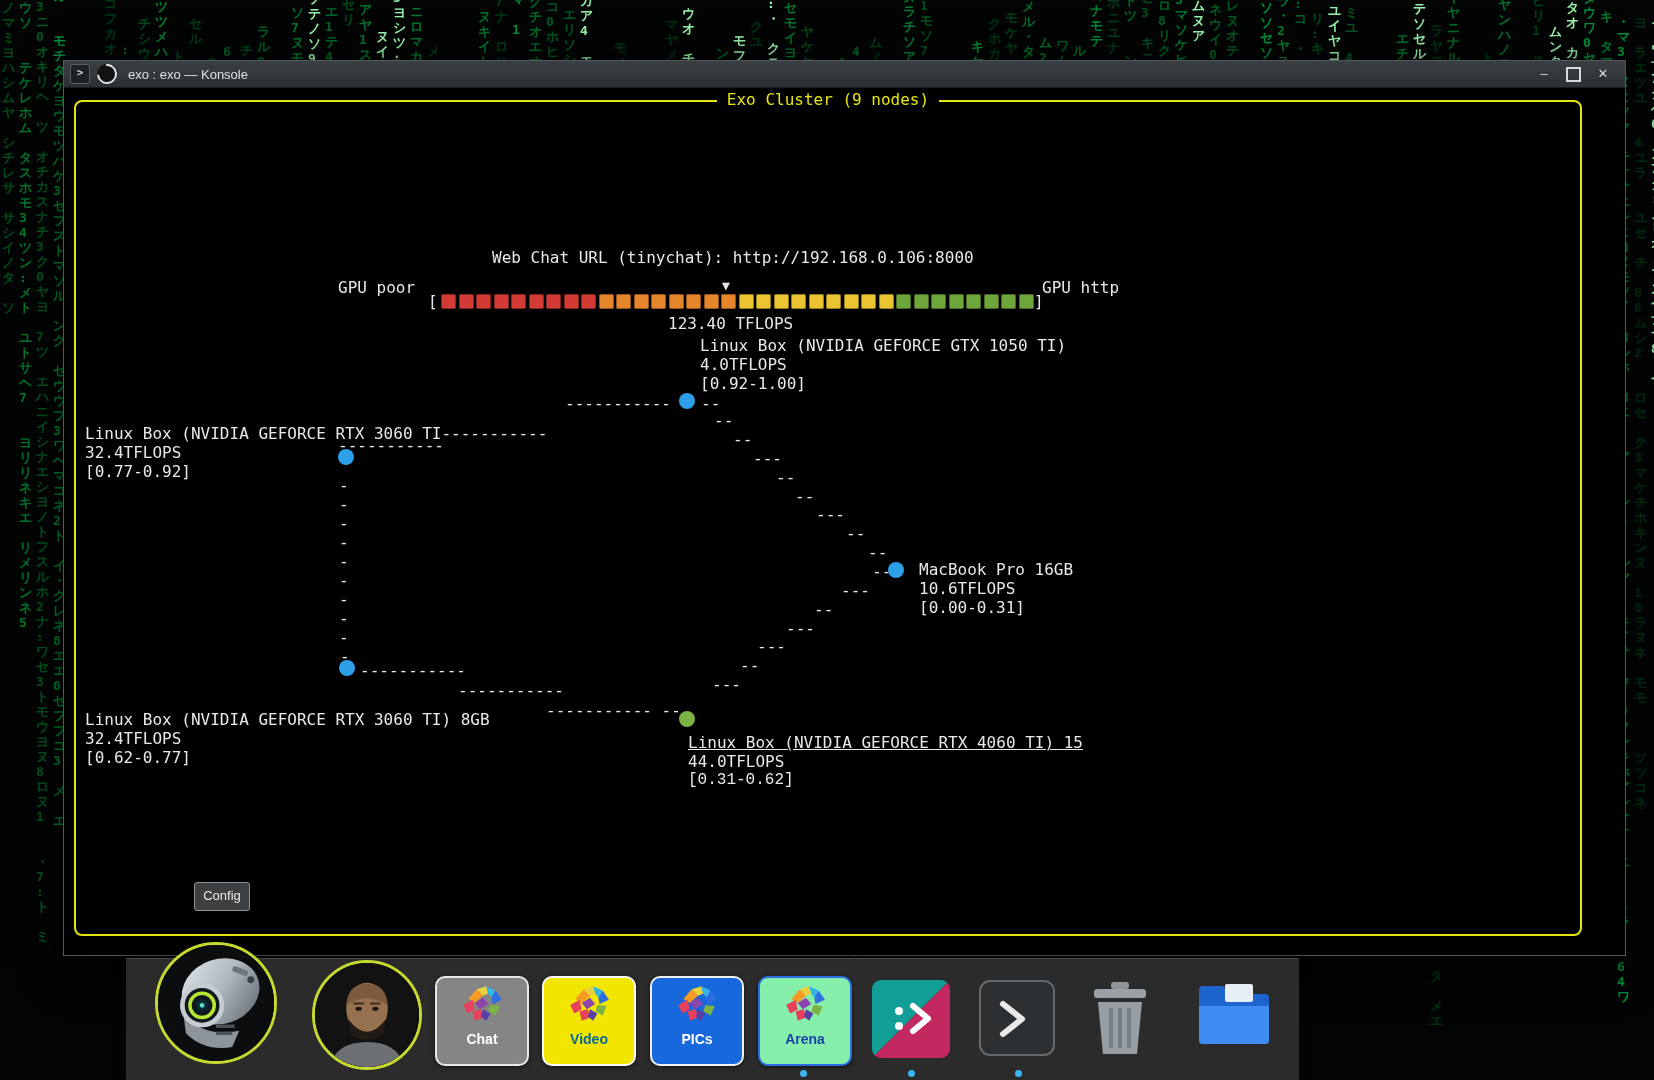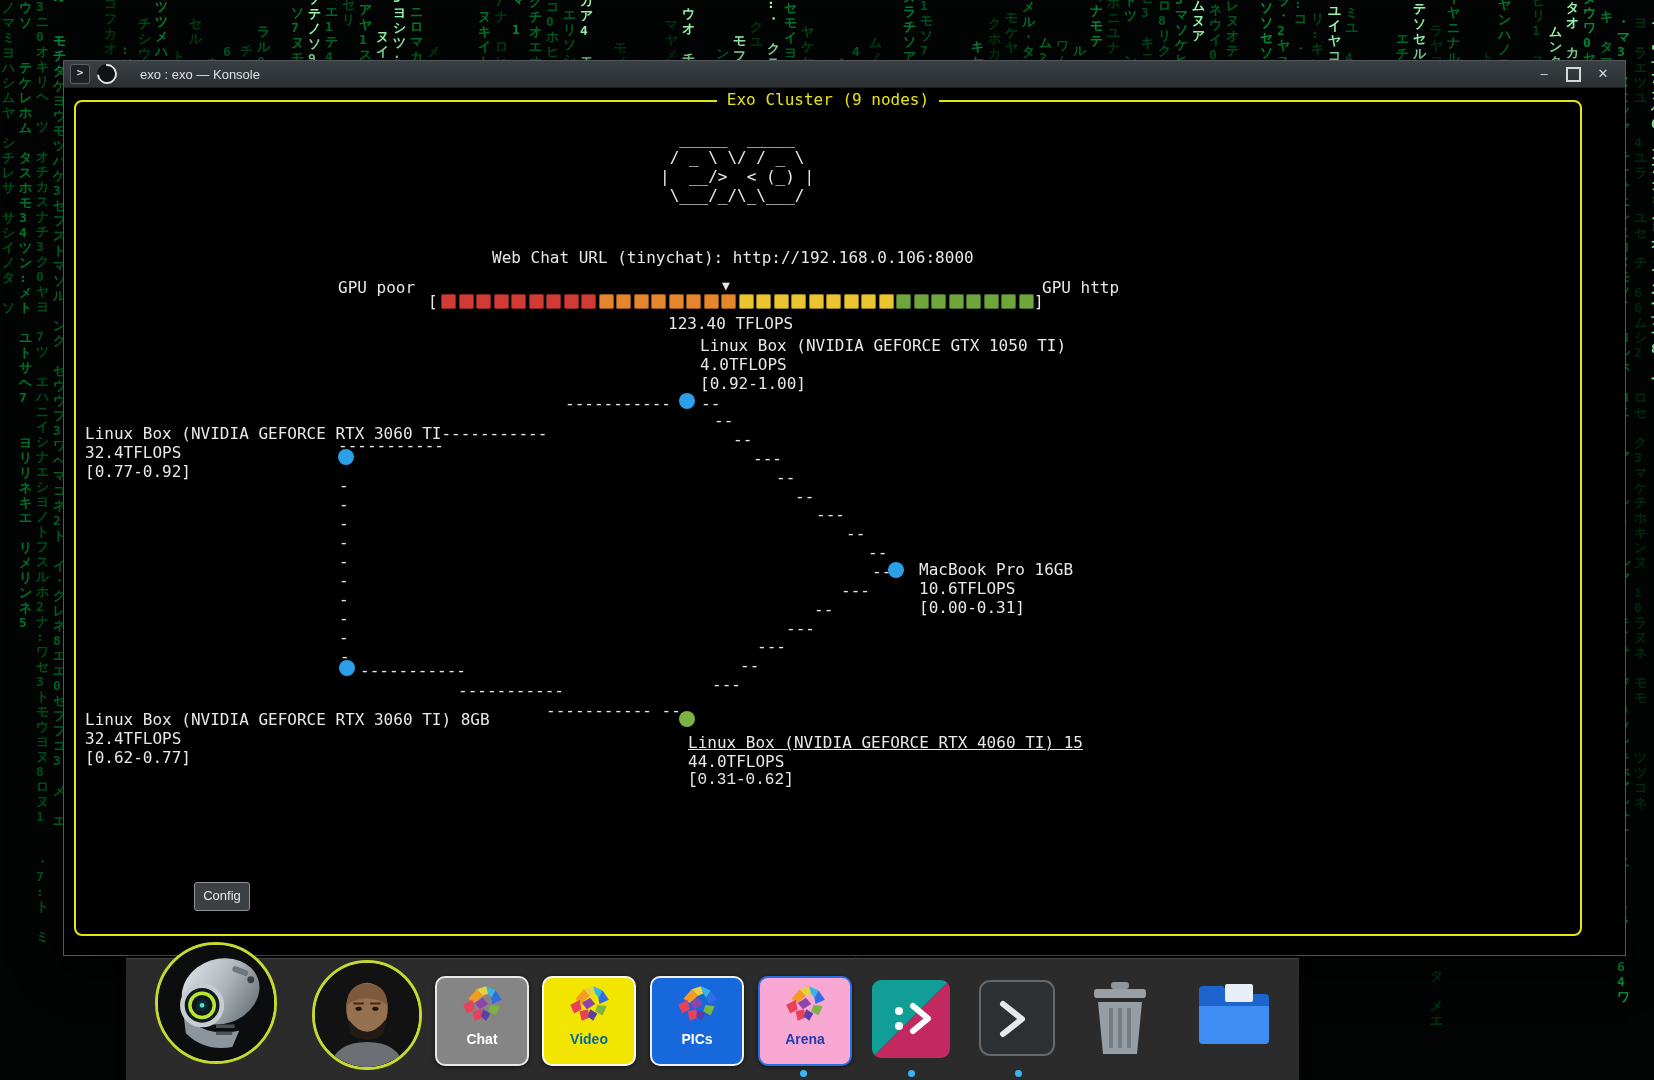--- a/index.html
+++ b/index.html
@@ -5,21 +5,21 @@
   html,body{margin:0;padding:0;background:#000;}
   body{width:1654px;height:1080px;position:relative;overflow:hidden;font-family:"Liberation Sans",sans-serif;}
   
   #wallpaper{position:absolute;inset:0;background:#020503;overflow:hidden;z-index:0;}
   .mcol{position:absolute;white-space:pre;font-family:"DejaVu Sans Mono",monospace;font-size:13px;line-height:15px;font-weight:bold;}
   
   #window{position:absolute;left:63px;top:60px;width:1561px;height:894px;background:#000;border:1px solid #53585c;box-shadow:0 10px 40px rgba(0,0,0,.85);z-index:2;}
   #titlebar{height:26px;background:linear-gradient(#3a3f43,#2c3033);border-bottom:1px solid #1a1d1f;display:flex;align-items:center;padding:0 6px;gap:7px;}
   .tb-icon1{width:18px;height:18px;background:#1e2124;border:1px solid #5a6065;border-radius:3px;color:#cfd3d6;font:bold 11px/16px "DejaVu Sans Mono",monospace;text-align:center;}
   .tb-icon2{width:16px;height:16px;border-radius:50%;background:#101214;border:2px solid #dfe3e6;border-left-color:transparent;transform:rotate(40deg);}
-  #tb-title{color:#dde1e4;font-size:13px;margin-left:16px;flex:1;}
+  #tb-title{color:#dde1e4;font-size:13px;margin-left:4px;flex:1;}
   .tb-controls{display:flex;gap:14px;margin-right:8px;align-items:center;}
   .tb-btn{color:#d6dadd;font-size:13px;width:16px;height:16px;line-height:16px;text-align:center;}
   .tb-max{width:11px;height:11px;border:2px solid #d6dadd;}
   
   #tui{position:absolute;inset:0;z-index:3;pointer-events:none;}
   #tui *{pointer-events:auto;}
   #tuibox{position:absolute;left:74px;top:100px;width:1504px;height:832px;border:2px solid #e5e512;border-radius:8px;}
   #boxtitle-wrap{position:absolute;left:0;right:0;top:-12px;text-align:center;}
   #boxtitle{display:inline-block;background:#000;padding:0 10px;color:#e5e512;font:16px/20px "DejaVu Sans Mono",monospace;}
   .term-line{position:absolute;color:#e8e8e8;font:16px/19px "DejaVu Sans Mono",monospace;white-space:pre;}
@@ -3787,24 +3787,20 @@
       <div class="tb-btn">✕</div>
     </div>
   </div>
 </div>
 
 <div id="tui">
   <div id="tuibox">
     <div id="boxtitle-wrap"><span id="boxtitle">Exo Cluster (9 nodes)</span></div>
   </div>
 
-  <pre id="logo">  _____  _____
- / _ \ \/ / _ \
-|  __/&gt;  &lt; (_) |
- \___/_/\_\___/</pre>
 
   <span class="term-line" style="left:492px;top:248px;">Web Chat URL (tinychat): http://192.168.0.106:8000</span>
 
   <span class="term-line" style="left:338px;top:278px;">GPU poor</span>
   <span class="term-line" style="left:1042px;top:278px;">GPU http</span>
   <span class="term-line" style="left:722px;top:276px;font-size:13px;">▼</span>
 
   <span class="term-line" style="left:428px;top:292px;">[</span>
   <div id="barsquares"><span class="sq" style="background: rgb(210, 59, 51); box-shadow: rgba(0, 0, 0, 0.35) 0px 0px 0px 1px inset;"></span><span class="sq" style="background: rgb(210, 59, 51); box-shadow: rgba(0, 0, 0, 0.35) 0px 0px 0px 1px inset;"></span><span class="sq" style="background: rgb(210, 59, 51); box-shadow: rgba(0, 0, 0, 0.35) 0px 0px 0px 1px inset;"></span><span class="sq" style="background: rgb(210, 59, 51); box-shadow: rgba(0, 0, 0, 0.35) 0px 0px 0px 1px inset;"></span><span class="sq" style="background: rgb(210, 59, 51); box-shadow: rgba(0, 0, 0, 0.35) 0px 0px 0px 1px inset;"></span><span class="sq" style="background: rgb(210, 59, 51); box-shadow: rgba(0, 0, 0, 0.35) 0px 0px 0px 1px inset;"></span><span class="sq" style="background: rgb(210, 59, 51); box-shadow: rgba(0, 0, 0, 0.35) 0px 0px 0px 1px inset;"></span><span class="sq" style="background: rgb(210, 59, 51); box-shadow: rgba(0, 0, 0, 0.35) 0px 0px 0px 1px inset;"></span><span class="sq" style="background: rgb(210, 59, 51); box-shadow: rgba(0, 0, 0, 0.35) 0px 0px 0px 1px inset;"></span><span class="sq" style="background: rgb(229, 134, 44); box-shadow: rgba(0, 0, 0, 0.35) 0px 0px 0px 1px inset;"></span><span class="sq" style="background: rgb(229, 134, 44); box-shadow: rgba(0, 0, 0, 0.35) 0px 0px 0px 1px inset;"></span><span class="sq" style="background: rgb(229, 134, 44); box-shadow: rgba(0, 0, 0, 0.35) 0px 0px 0px 1px inset;"></span><span class="sq" style="background: rgb(229, 134, 44); box-shadow: rgba(0, 0, 0, 0.35) 0px 0px 0px 1px inset;"></span><span class="sq" style="background: rgb(229, 134, 44); box-shadow: rgba(0, 0, 0, 0.35) 0px 0px 0px 1px inset;"></span><span class="sq" style="background: rgb(229, 134, 44); box-shadow: rgba(0, 0, 0, 0.35) 0px 0px 0px 1px inset;"></span><span class="sq" style="background: rgb(229, 134, 44); box-shadow: rgba(0, 0, 0, 0.35) 0px 0px 0px 1px inset;"></span><span class="sq" style="background: rgb(229, 134, 44); box-shadow: rgba(0, 0, 0, 0.35) 0px 0px 0px 1px inset;"></span><span class="sq" style="background: rgb(234, 196, 49); box-shadow: rgba(0, 0, 0, 0.35) 0px 0px 0px 1px inset;"></span><span class="sq" style="background: rgb(234, 196, 49); box-shadow: rgba(0, 0, 0, 0.35) 0px 0px 0px 1px inset;"></span><span class="sq" style="background: rgb(234, 196, 49); box-shadow: rgba(0, 0, 0, 0.35) 0px 0px 0px 1px inset;"></span><span class="sq" style="background: rgb(234, 196, 49); box-shadow: rgba(0, 0, 0, 0.35) 0px 0px 0px 1px inset;"></span><span class="sq" style="background: rgb(234, 196, 49); box-shadow: rgba(0, 0, 0, 0.35) 0px 0px 0px 1px inset;"></span><span class="sq" style="background: rgb(234, 196, 49); box-shadow: rgba(0, 0, 0, 0.35) 0px 0px 0px 1px inset;"></span><span class="sq" style="background: rgb(234, 196, 49); box-shadow: rgba(0, 0, 0, 0.35) 0px 0px 0px 1px inset;"></span><span class="sq" style="background: rgb(234, 196, 49); box-shadow: rgba(0, 0, 0, 0.35) 0px 0px 0px 1px inset;"></span><span class="sq" style="background: rgb(234, 196, 49); box-shadow: rgba(0, 0, 0, 0.35) 0px 0px 0px 1px inset;"></span><span class="sq" style="background: rgb(111, 166, 60); box-shadow: rgba(0, 0, 0, 0.35) 0px 0px 0px 1px inset;"></span><span class="sq" style="background: rgb(111, 166, 60); box-shadow: rgba(0, 0, 0, 0.35) 0px 0px 0px 1px inset;"></span><span class="sq" style="background: rgb(111, 166, 60); box-shadow: rgba(0, 0, 0, 0.35) 0px 0px 0px 1px inset;"></span><span class="sq" style="background: rgb(111, 166, 60); box-shadow: rgba(0, 0, 0, 0.35) 0px 0px 0px 1px inset;"></span><span class="sq" style="background: rgb(111, 166, 60); box-shadow: rgba(0, 0, 0, 0.35) 0px 0px 0px 1px inset;"></span><span class="sq" style="background: rgb(111, 166, 60); box-shadow: rgba(0, 0, 0, 0.35) 0px 0px 0px 1px inset;"></span><span class="sq" style="background: rgb(111, 166, 60); box-shadow: rgba(0, 0, 0, 0.35) 0px 0px 0px 1px inset;"></span><span class="sq" style="background: rgb(111, 166, 60); box-shadow: rgba(0, 0, 0, 0.35) 0px 0px 0px 1px inset;"></span></div>
   <span class="term-line" style="left:1034px;top:292px;">]</span>
@@ -3934,21 +3930,21 @@
           <path fill="#35b5e5" d="M26,3 L35,7 L31,14 L28,10 Z"></path>
           <path fill="#2f6de0" d="M35,7 L41,16 L32,20 L31,14 Z"></path>
           <path fill="#8e44ad" d="M15,19 L23,14 L28,20 L20,25 Z"></path>
           <path fill="#e8415c" d="M4,21 L13,16 L15,25 L8,29 Z"></path>
           <path fill="#7cb342" d="M30,21 L39,22 L35,31 L28,27 Z"></path>
           <path fill="#e8415c" d="M13,27 L21,25 L23,33 L15,36 Z"></path>
           <path fill="#5b3ea6" d="M23,25 L30,29 L26,36 L21,32 Z"></path>
         </svg></div>
       <div class="tlabel" style="color: rgb(255, 255, 255);">PICs</div>
     </div>
-    <div class="tile" style="left: 758px; background: #f9a8d4; border: 2px solid rgb(43, 111, 227);">
+    <div class="tile" style="left: 758px; background: #86efac; border: 2px solid rgb(43, 111, 227);">
       <div style="margin-top:5px"><svg width="46" height="42" viewBox="0 0 44 40">
           <path fill="#f59b23" d="M9,15 L17,6 L23,12 L15,19 Z"></path>
           <path fill="#e8d13c" d="M17,6 L26,3 L28,10 L23,12 Z"></path>
           <path fill="#35b5e5" d="M26,3 L35,7 L31,14 L28,10 Z"></path>
           <path fill="#2f6de0" d="M35,7 L41,16 L32,20 L31,14 Z"></path>
           <path fill="#8e44ad" d="M15,19 L23,14 L28,20 L20,25 Z"></path>
           <path fill="#e8415c" d="M4,21 L13,16 L15,25 L8,29 Z"></path>
           <path fill="#7cb342" d="M30,21 L39,22 L35,31 L28,27 Z"></path>
           <path fill="#e8415c" d="M13,27 L21,25 L23,33 L15,36 Z"></path>
           <path fill="#5b3ea6" d="M23,25 L30,29 L26,36 L21,32 Z"></path>

